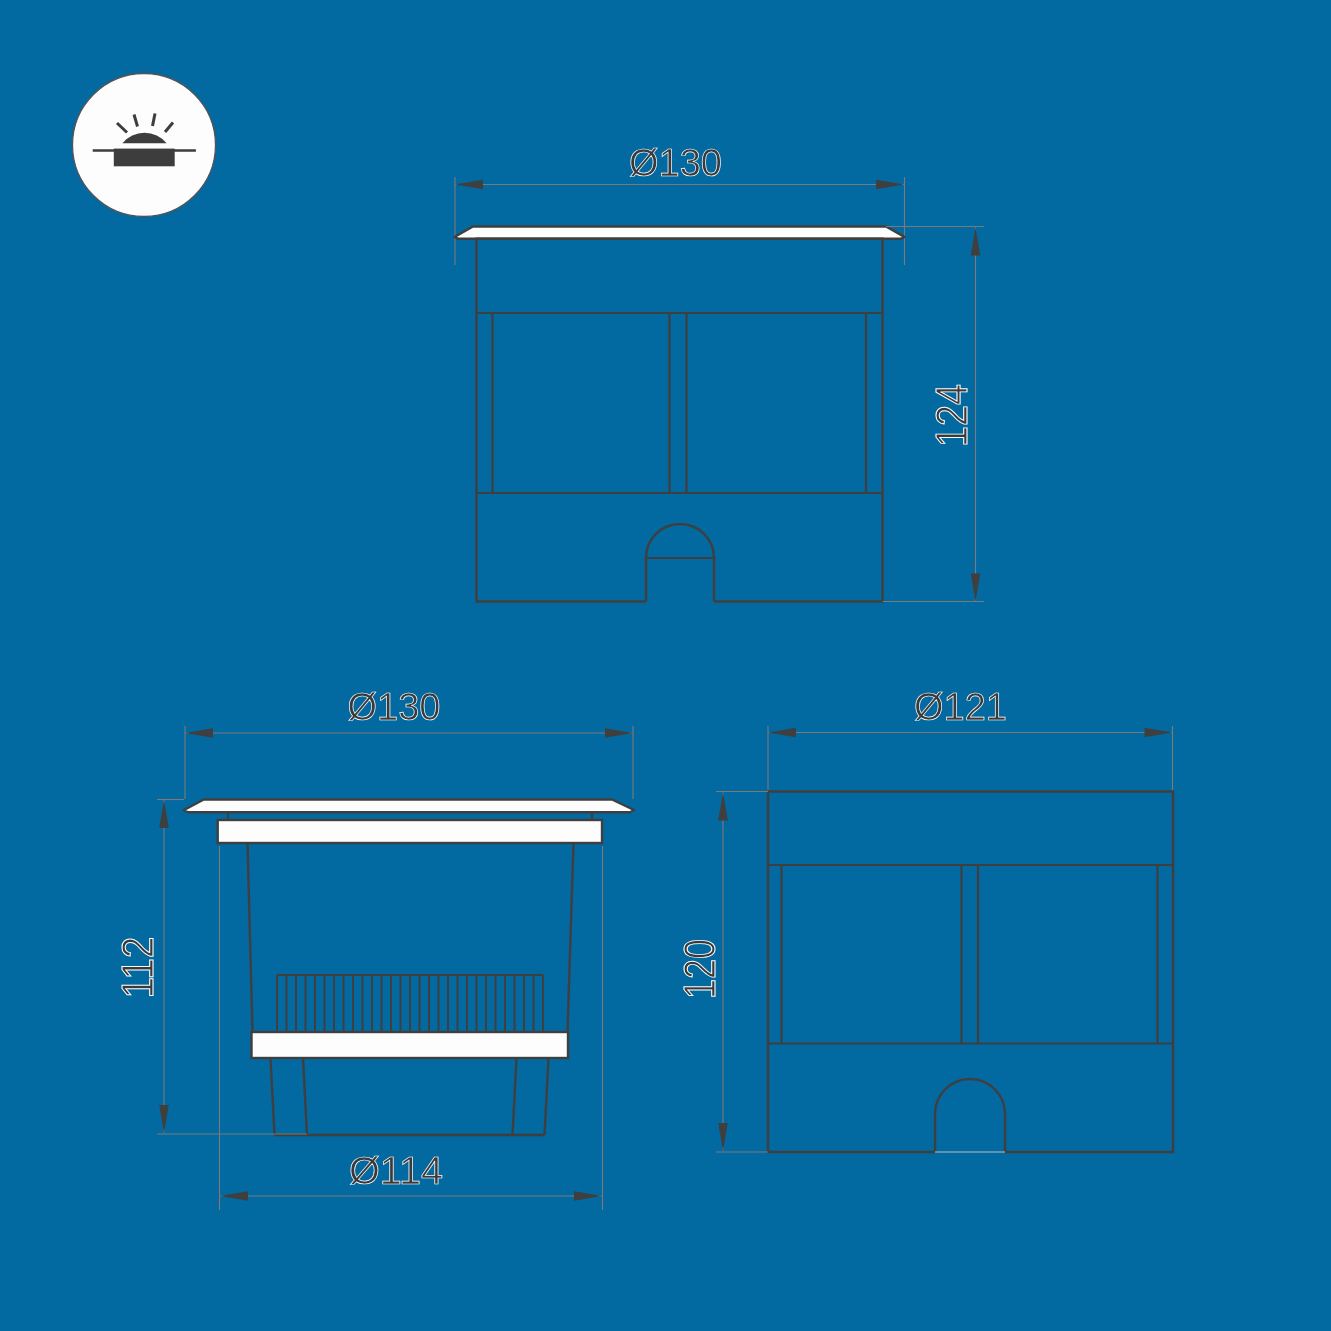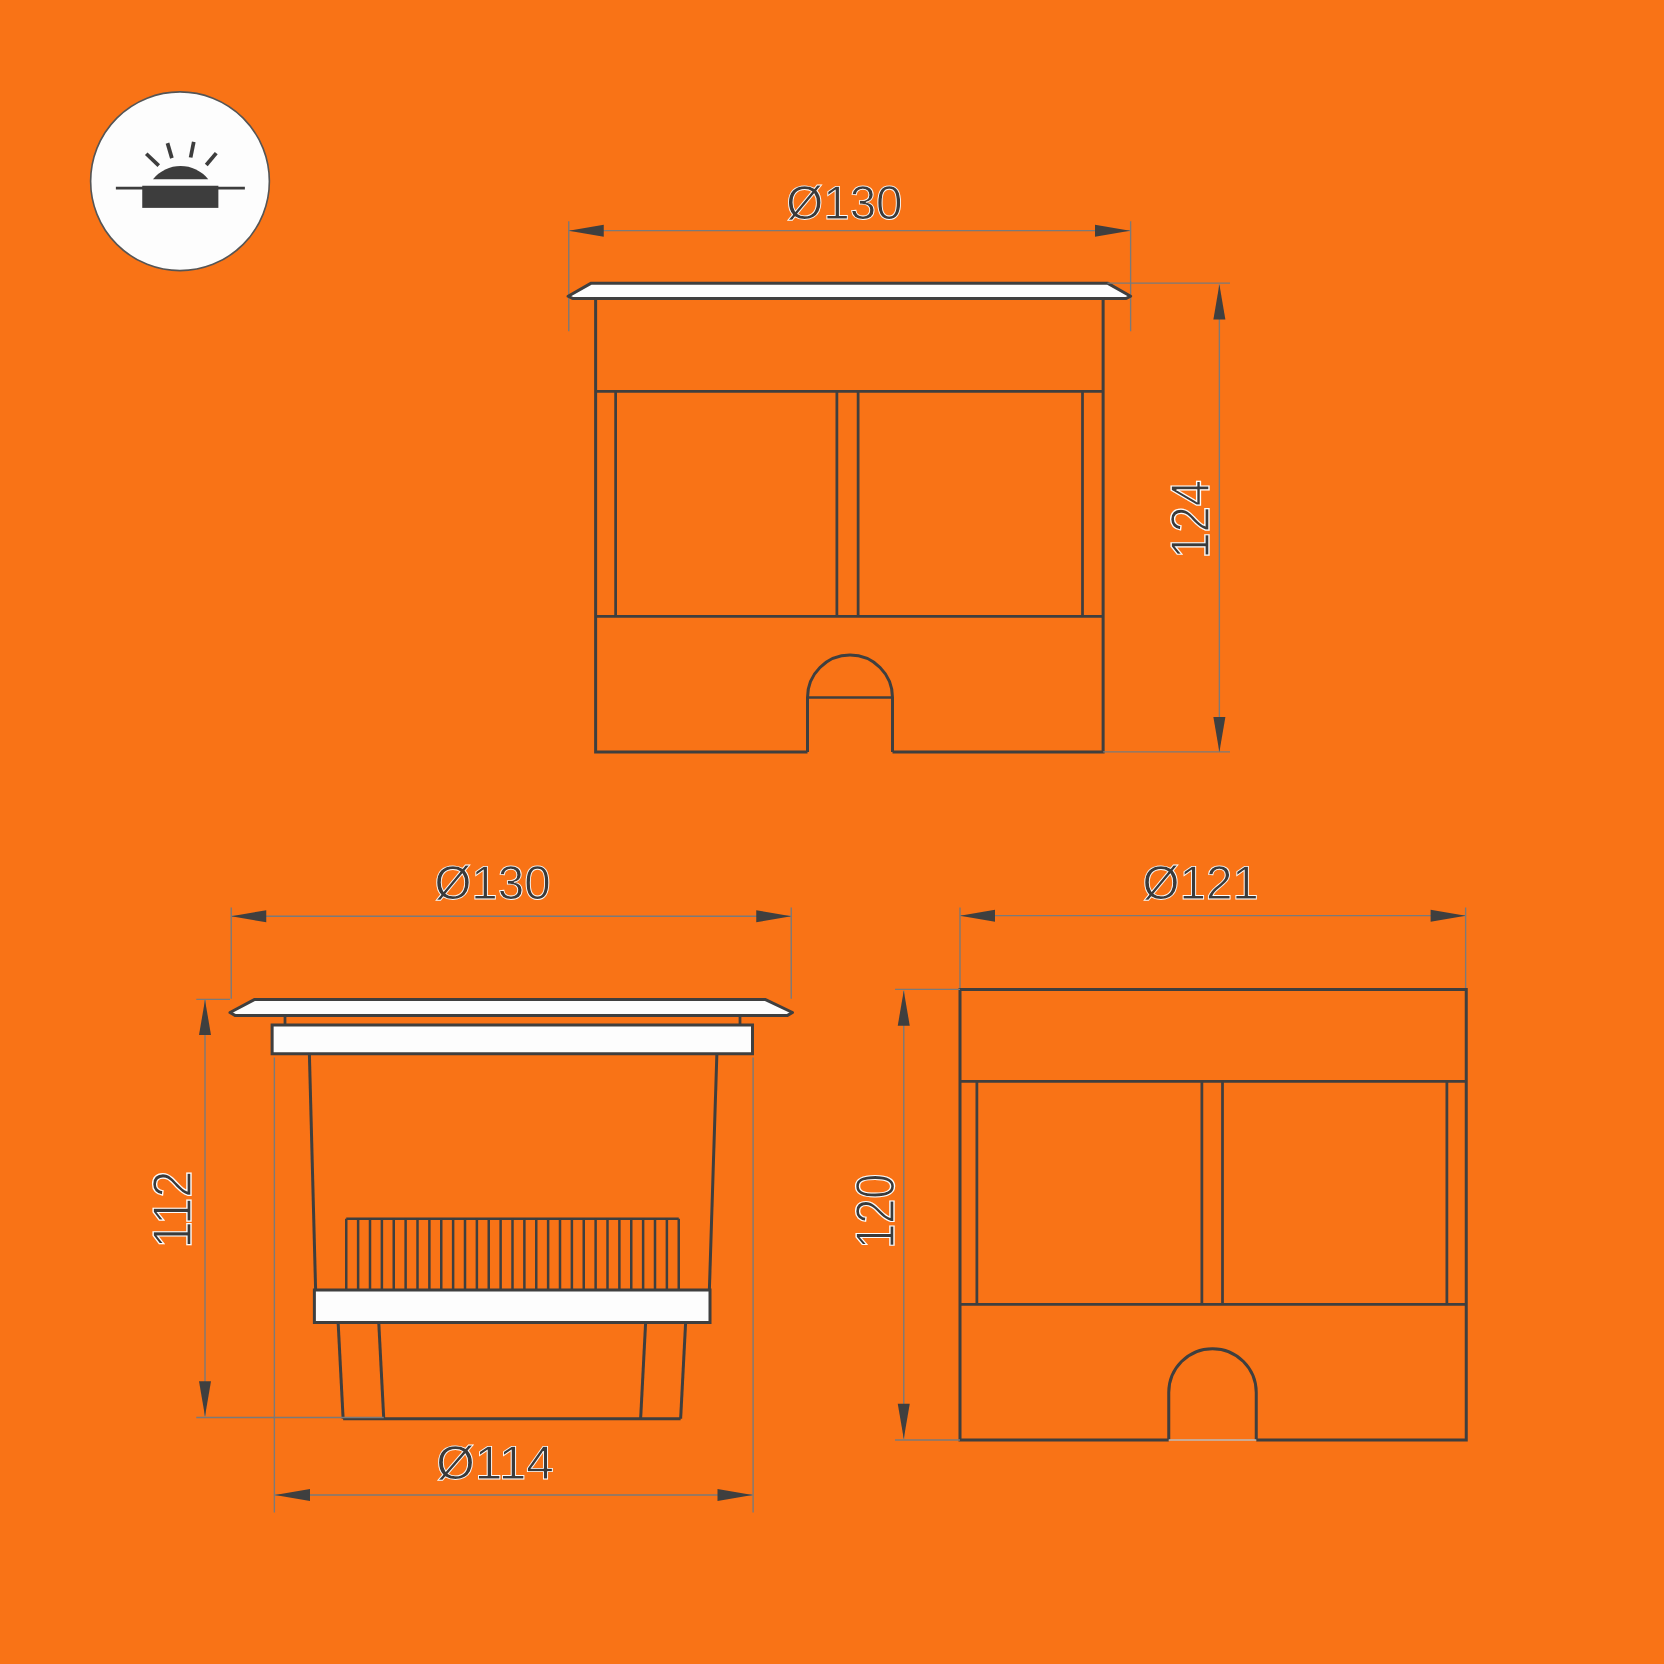--- a/index.html
+++ b/index.html
@@ -1,16 +1,16 @@
 <!DOCTYPE html>
 <html><head>
 <meta charset="utf-8">
 <style>
   html,body{margin:0;padding:0;background:#fdfdfd;}
-  #canvas{width:1331px;height:1331px;position:relative;background:#f97316;}
+  #canvas{width:1331px;height:1331px;position:relative;background:#0369a1;}
   svg{display:block;}
   text{font-family:"Liberation Sans",sans-serif;fill:#3a3a3a;stroke:#fdfdfd;paint-order:fill;}
   .t38{stroke-width:0.7px;}
   .t44{stroke-width:1.05px;}
 </style>
 </head>
 <body>
 <div id="canvas">
 <svg width="1331" height="1331" viewBox="0 0 1331 1331">
 <defs></defs>

